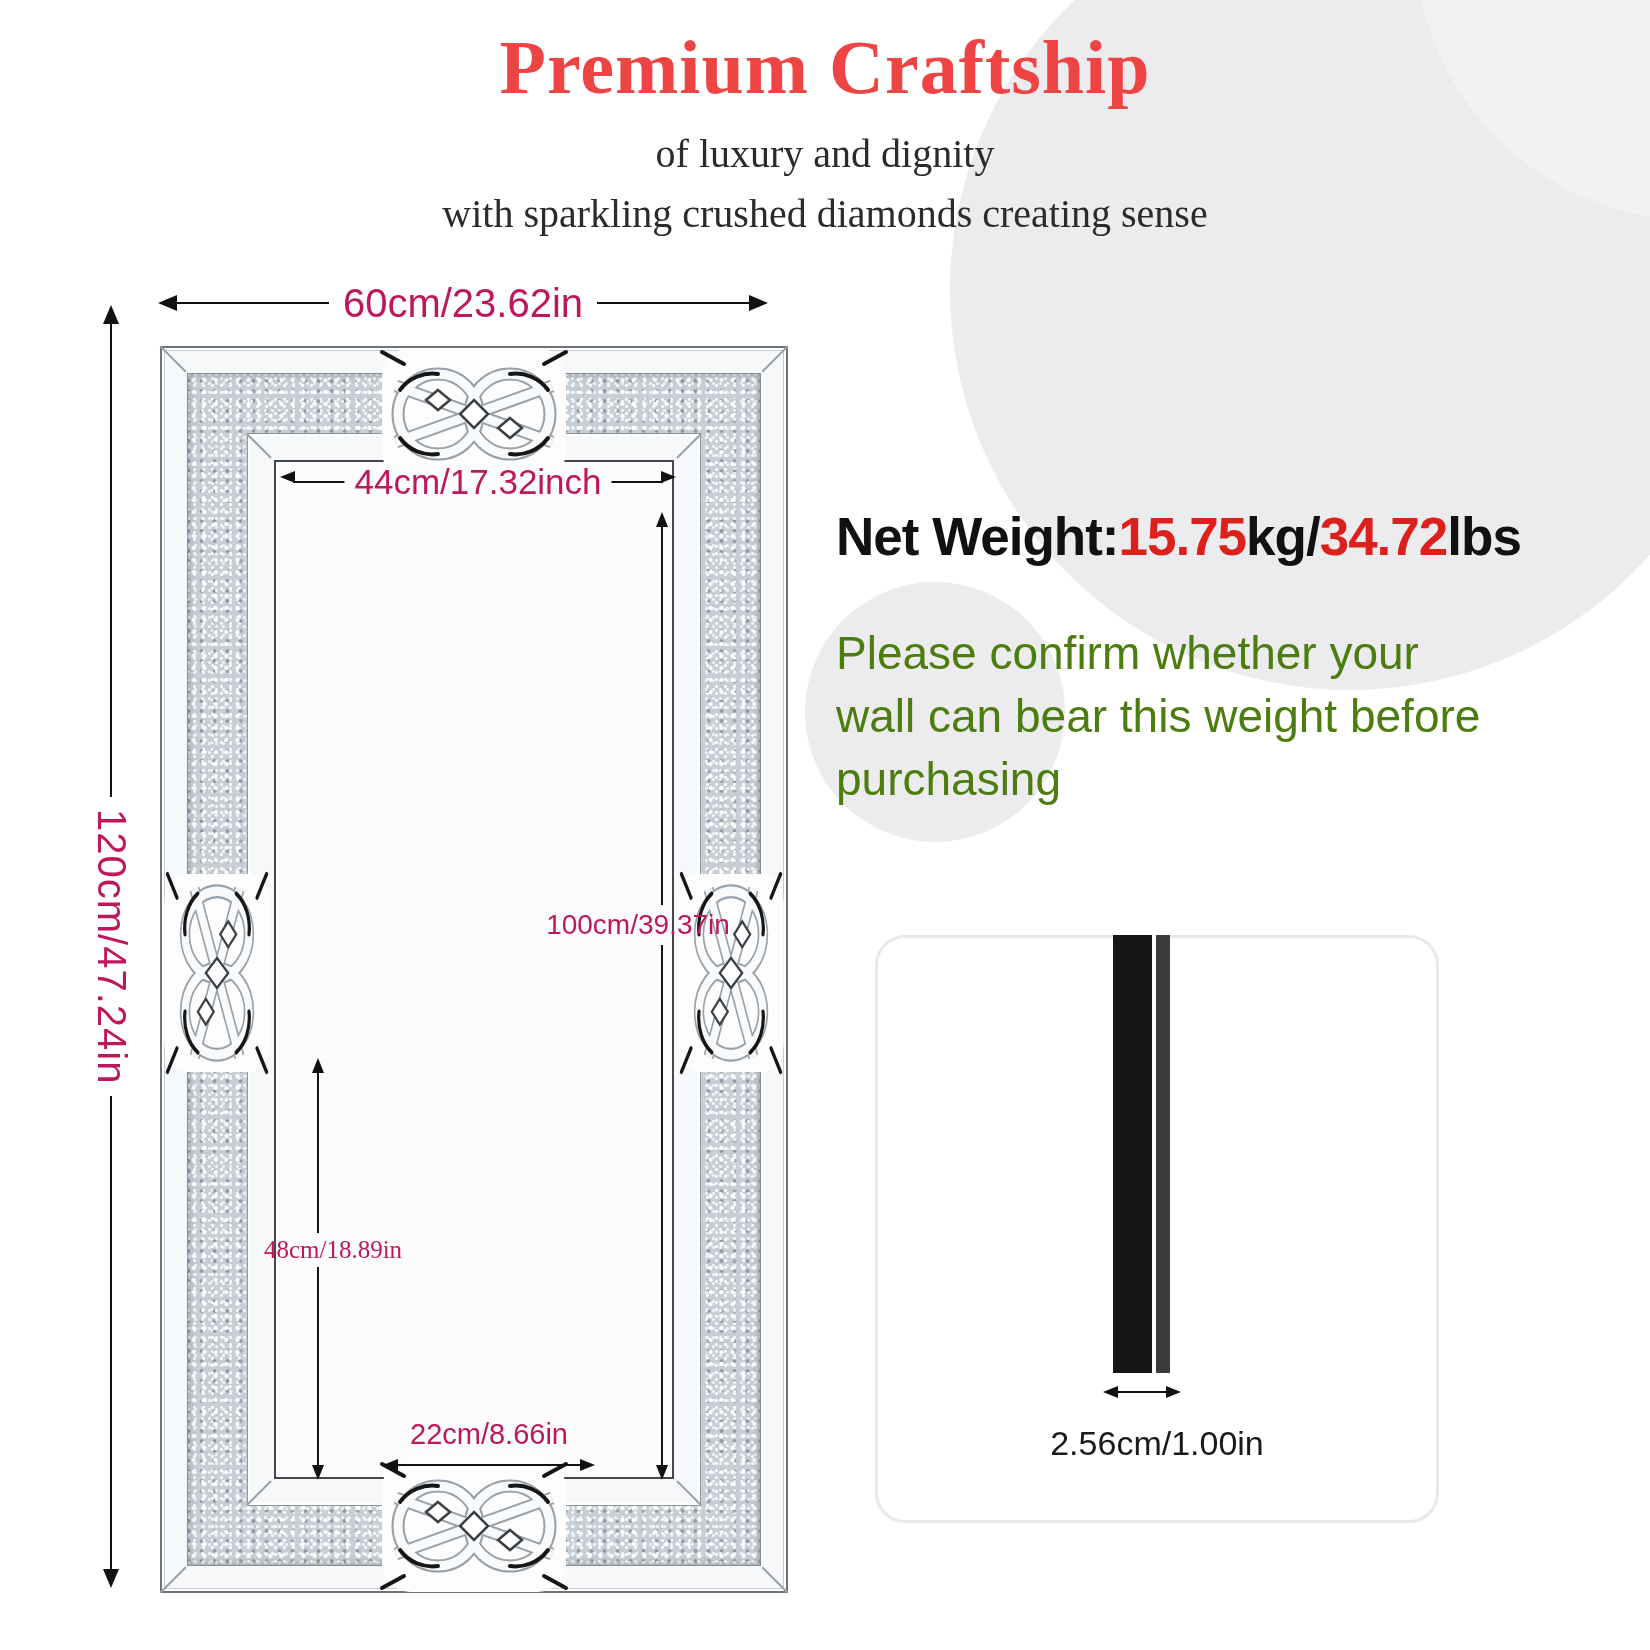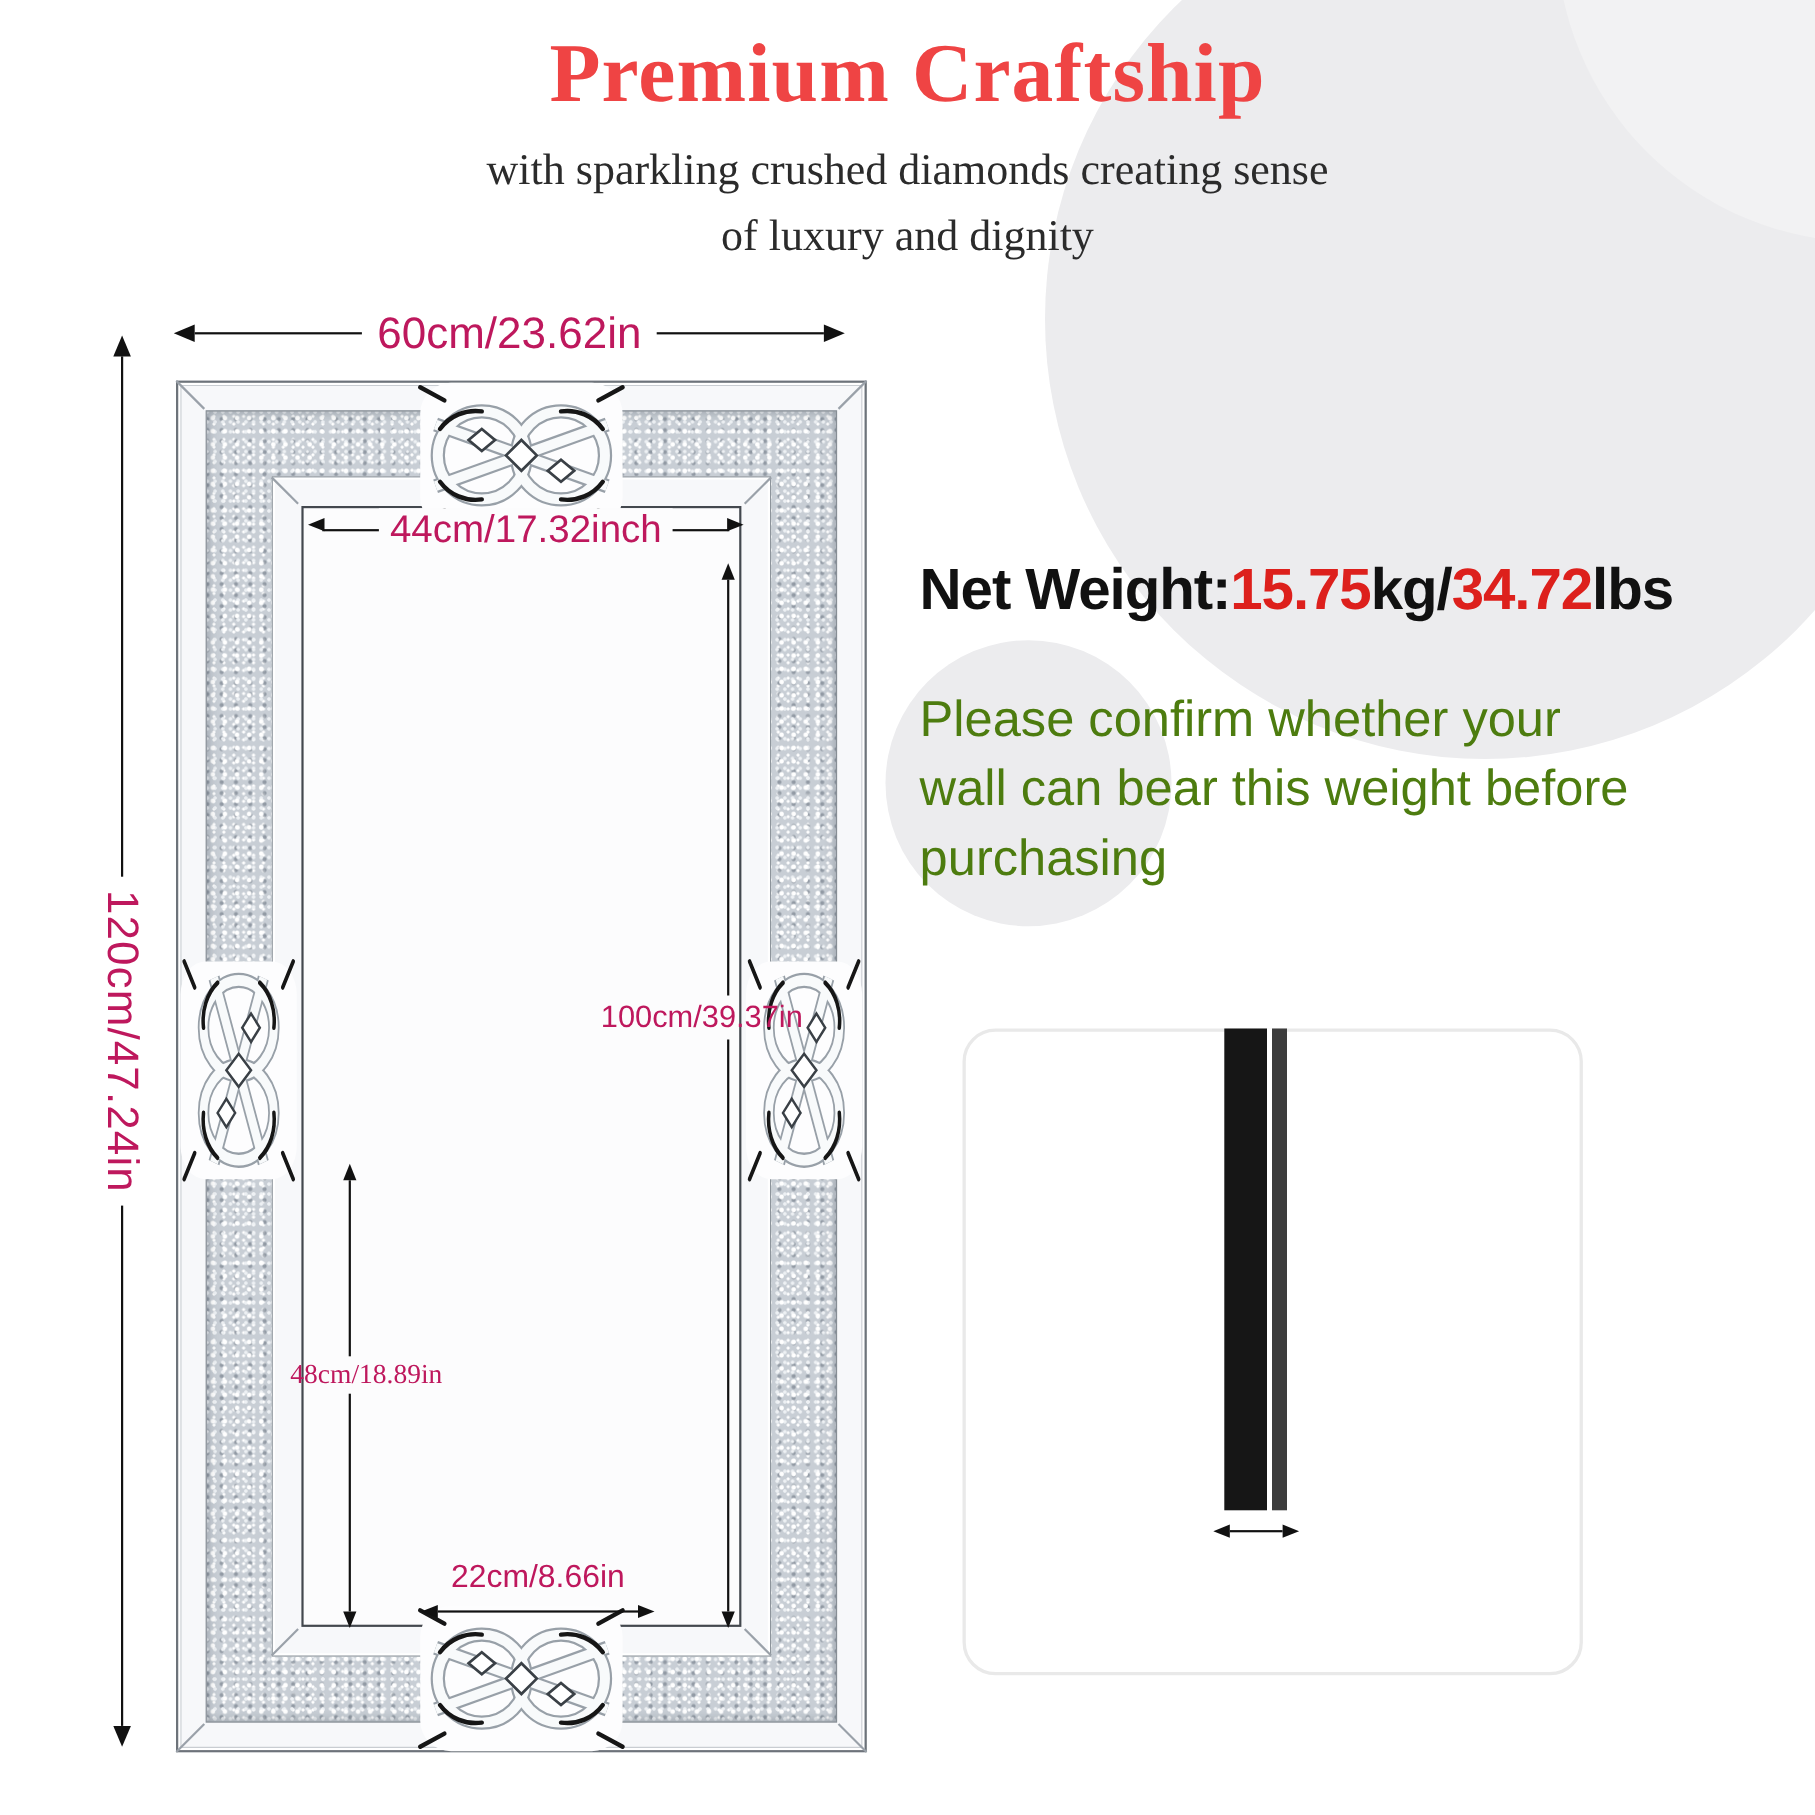--- a/index.html
+++ b/index.html
@@ -107,22 +107,22 @@
 
 <div class="page">
 
   <div class="bg-circle big"></div>
   <div class="bg-circle corner"></div>
   <div class="bg-circle mid"></div>
 
   <div class="header">
     <div class="title">Premium Craftship</div>
     <div class="subtitle">
+      <div>of luxury and dignity</div>
       <div>with sparkling crushed diamonds creating sense</div>
-      <div>of luxury and dignity</div>
     </div>
   </div>
 
   <div class="mirror">
     <div class="band-outer"></div>
     <div class="band-diamond"></div>
     <div class="band-inner"></div>
     <div class="mirror-face"></div>
 
     <div class="bev" style="left:-5px;top:12px;transform:rotate(45deg);"></div>
@@ -326,16 +326,17 @@
   </div>
 
   <div class="card">
     <div class="card-inner">
       <div class="thickness-bar"></div>
       <div class="thickness-arrow">
         <div class="ah sm l"></div>
         <div class="line-h"></div>
         <div class="ah sm r"></div>
       </div>
+      <div class="thickness-label">2.56cm/1.00in</div>
     </div>
   </div>
 
 </div>
 
 </body></html>

